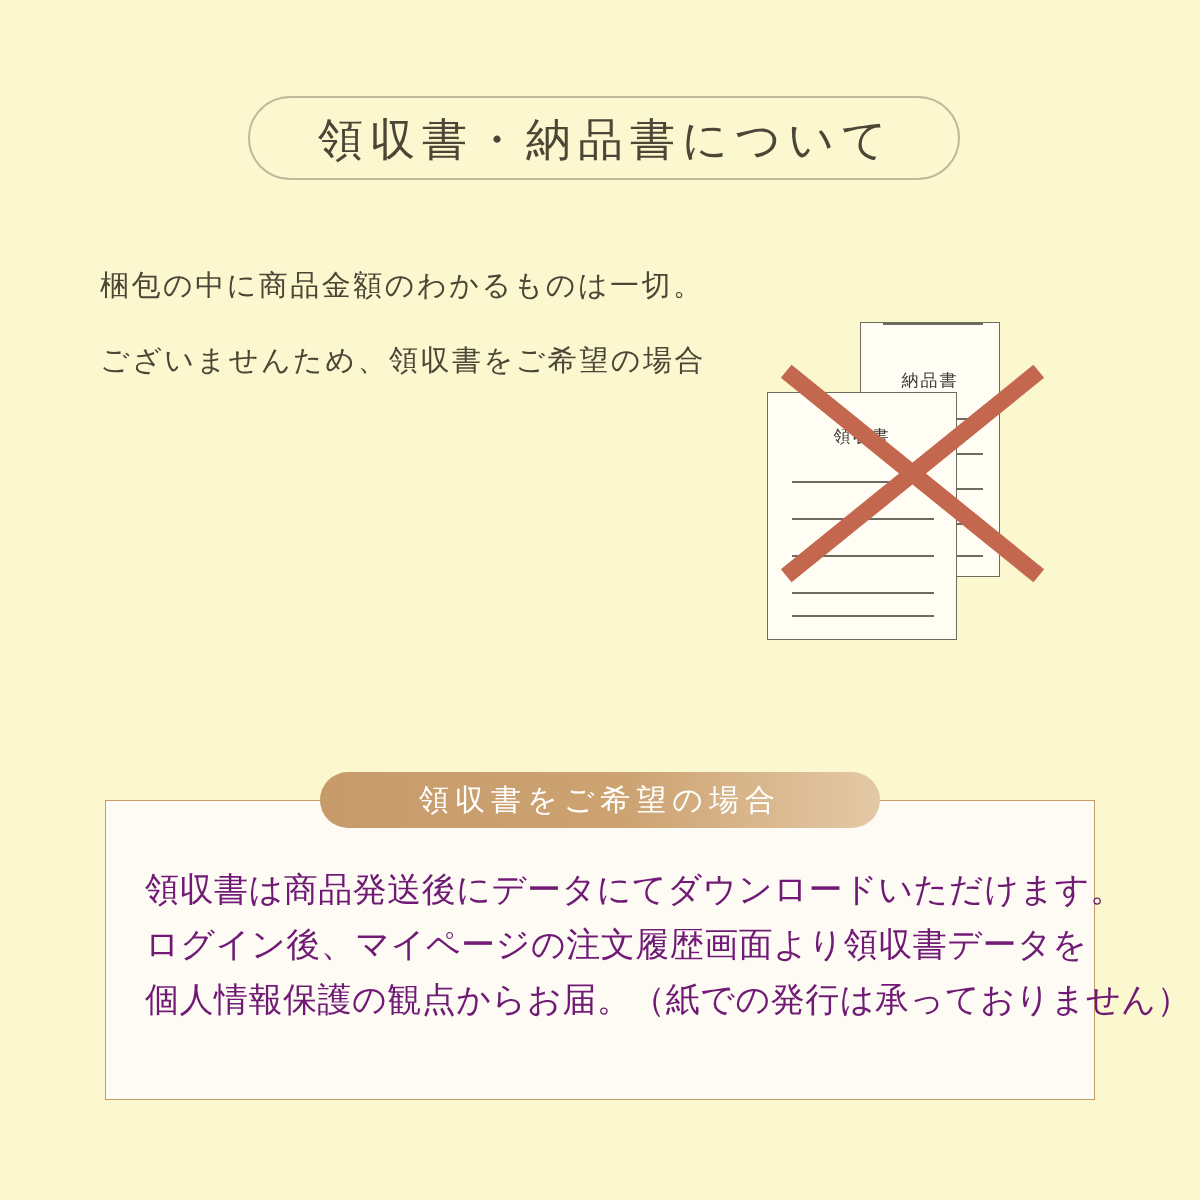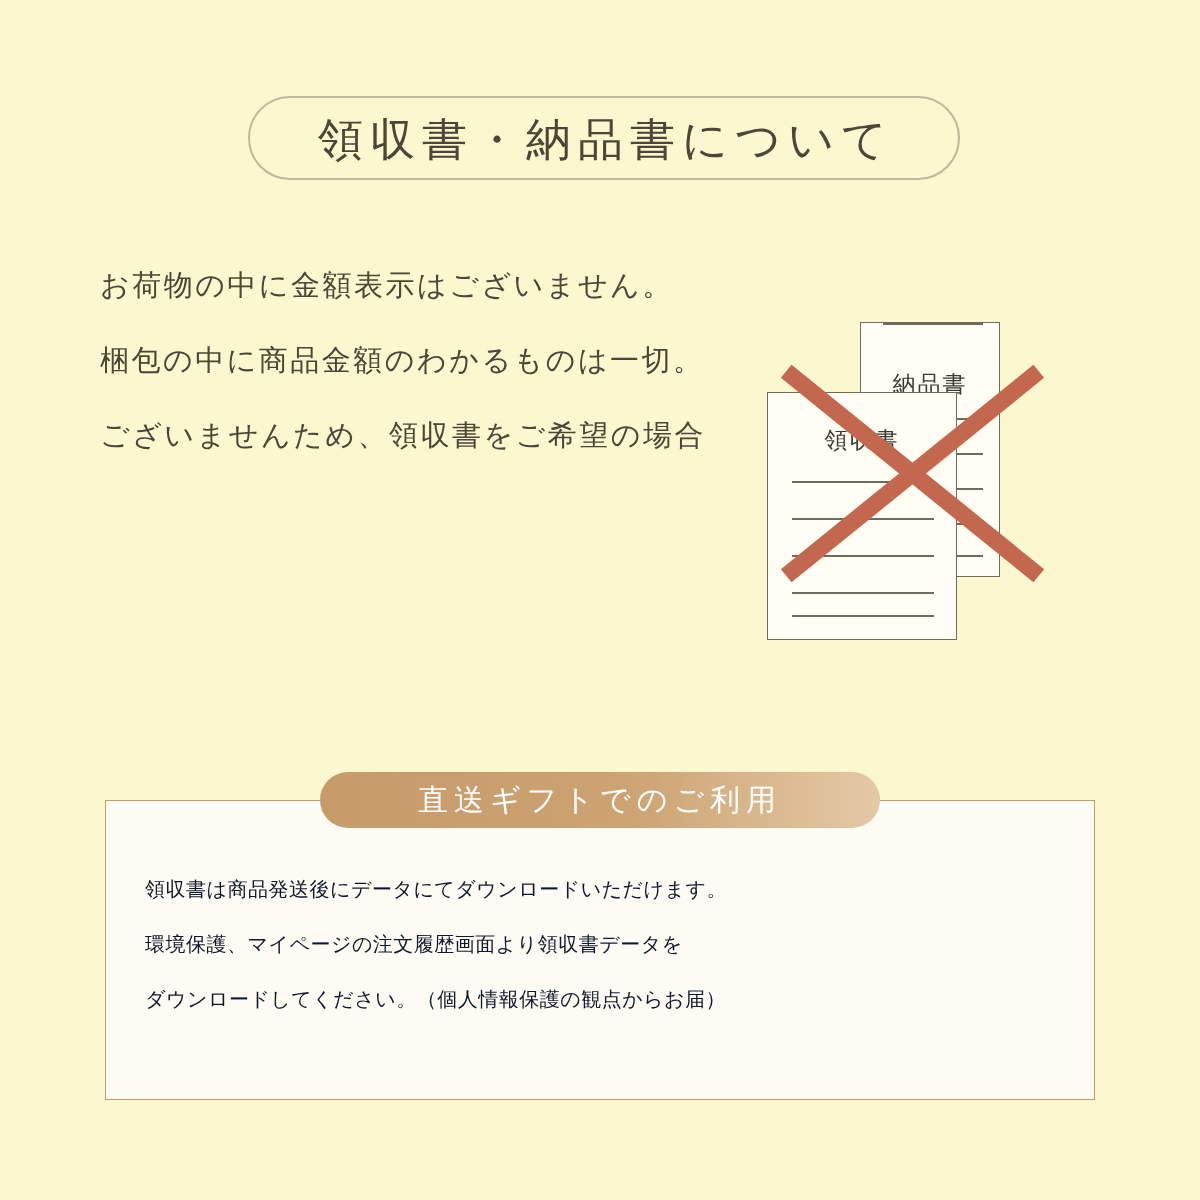--- a/index.html
+++ b/index.html
@@ -86,21 +86,21 @@
   .doc-front {
     left: 12px;
     top: 82px;
     width: 190px;
     height: 248px;
   }
   .doc-label {
     position: absolute;
     width: 100%;
     text-align: center;
-    font-size: 23px;
+    font-size: 17px;
     letter-spacing: 2px;
     color: #3b3830;
     white-space: nowrap;
   }
   .doc-back .doc-label { top: 46px; }
   .doc-front .doc-label { top: 32px; }
   .rule {
     position: absolute;
     height: 1.5px;
     background: #6d6a5e;
@@ -154,38 +154,37 @@
     color: #ffffff;
     white-space: nowrap;
   }
   .box-body {
     position: absolute;
     left: 145px;
     top: 862px;
     width: 930px;
   }
   .box-line {
-    font-size: 20px;
+    font-size: 34px;
     line-height: 55px;
     letter-spacing: 0.5px;
-    color: #0f172a;
+    color: #701a75;
     white-space: nowrap;
   }
 </style>
 </head>
 <body>
 
 <div class="page">
 
   <div class="title-wrap">
     <div class="title-text">領収書・納品書について</div>
   </div>
 
   <div class="lead">
-    <div class="lead-line">お荷物の中に金額表示はございません。</div>
     <div class="lead-line">梱包の中に商品金額のわかるものは一切。</div>
     <div class="lead-line">ございませんため、領収書をご希望の場合</div>
   </div>
 
   <div class="illus">
 
     <div class="doc doc-back">
       <div class="doc-label">納品書</div>
       <div class="rule" style="top:95px"></div>
       <div class="rule" style="top" :0=""></div>
@@ -203,21 +202,21 @@
       <div class="rule" style="top:199px"></div>
       <div class="rule" style="top:222px"></div>
     </div>
 
     <div class="cross-bar cross-a"></div>
     <div class="cross-bar cross-b"></div>
   </div>
 
   <div class="box"></div>
   <div class="box-tab">
-    <div class="box-tab-text">直送ギフトでのご利用</div>
+    <div class="box-tab-text">領収書をご希望の場合</div>
   </div>
   <div class="box-body">
     <div class="box-line">領収書は商品発送後にデータにてダウンロードいただけます。</div>
-    <div class="box-line">環境保護、マイページの注文履歴画面より領収書データを</div>
-    <div class="box-line">ダウンロードしてください。（個人情報保護の観点からお届）</div>
+    <div class="box-line">ログイン後、マイページの注文履歴画面より領収書データを</div>
+    <div class="box-line">個人情報保護の観点からお届。（紙での発行は承っておりません）</div>
   </div>
 
 </div>
 
 </body></html>

